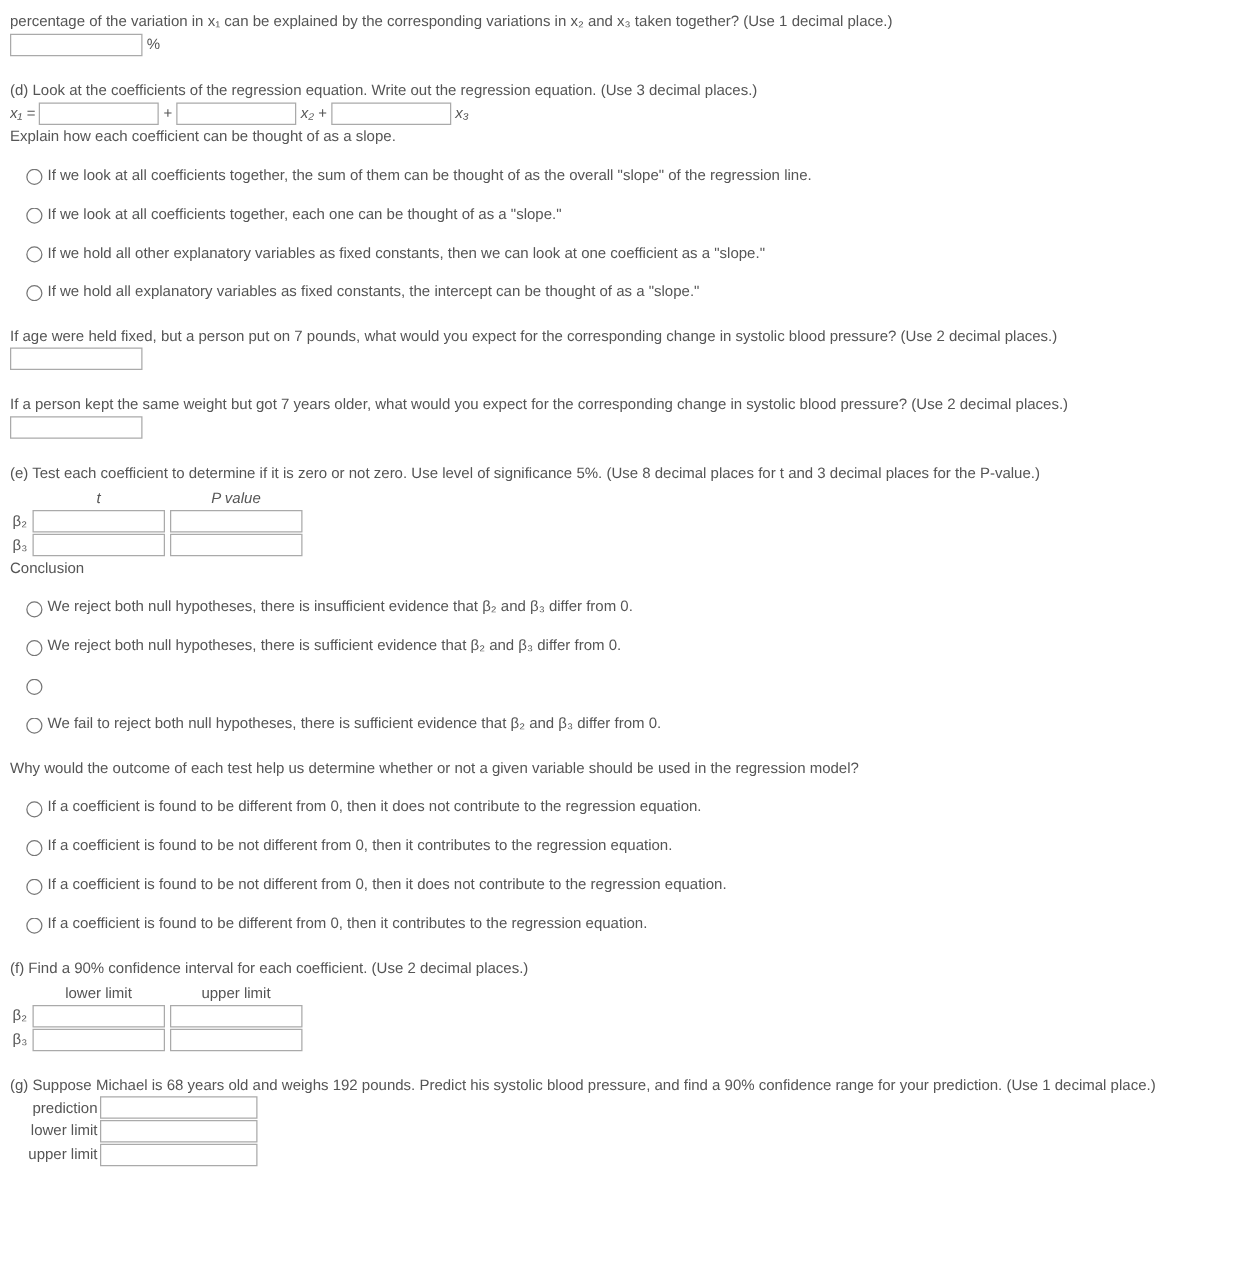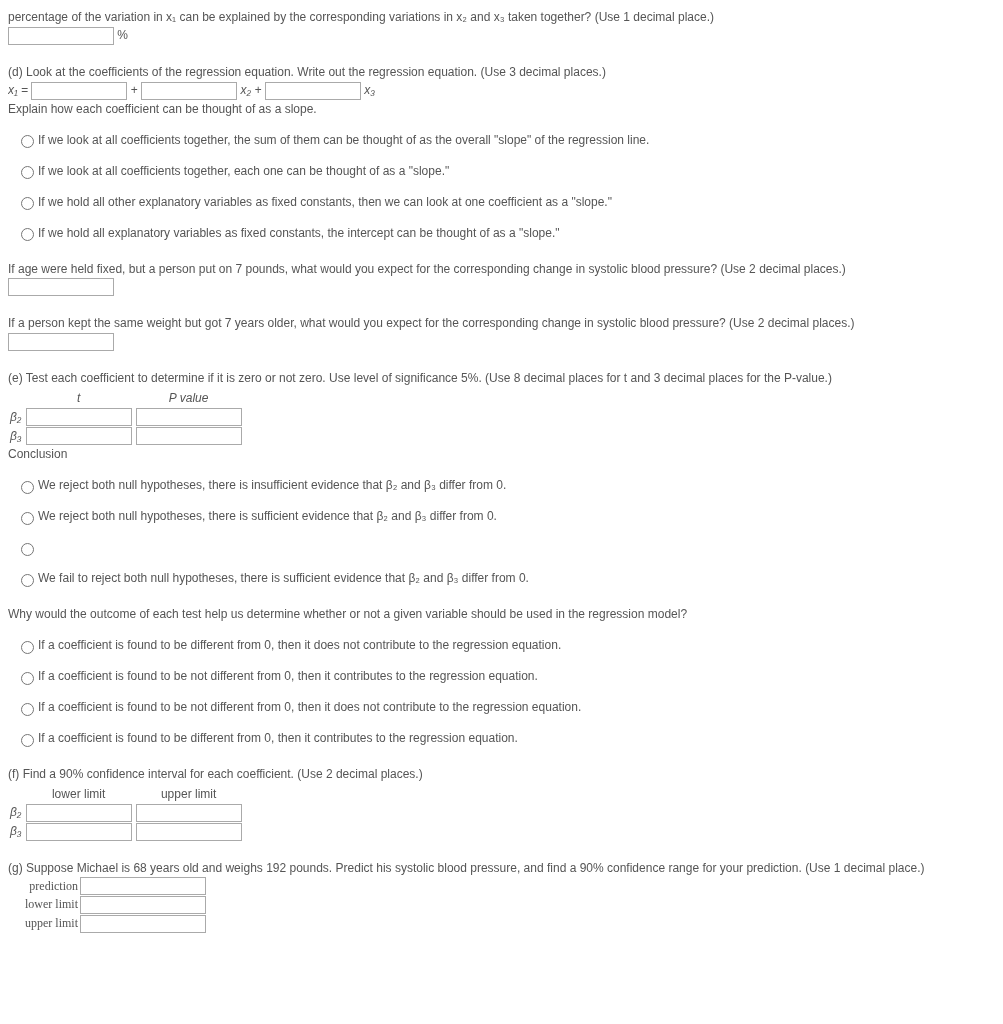--- a/index.html
+++ b/index.html
@@ -32,25 +32,25 @@
     margin-right: 4px;
   }
   .tbl { border-collapse: collapse; margin-top: 2px;}
   .tbl td, .tbl th {
     padding: 0 2px;
     font-size: 12px;
     font-weight: normal;
     text-align: center;
     color:#555;
   }
-  .tbl .rowlab { font-style: italic; text-align:left; padding-right:2px;}
+  .tbl .rowlab { text-align:left; padding-right:2px;}
   .tbl input { width: 100px; }
   .inline-eq input { width: 90px; }
   .label { display:inline-block; width:70px; text-align:right; padding-right:2px;}
-  .pred .label{text-align:right;font-family:Liberation Serif, serif;}
+  .pred .label{text-align:right;}
 </style>
 </head>
 <body>
 
 <div class="section">
   <div>percentage of the variation in x₁ can be explained by the corresponding variations in x₂ and x₃ taken together? (Use 1 decimal place.)</div>
   <div>
     <input type="text" class="text-in w100" style="">
     <span>%</span>
   </div>

